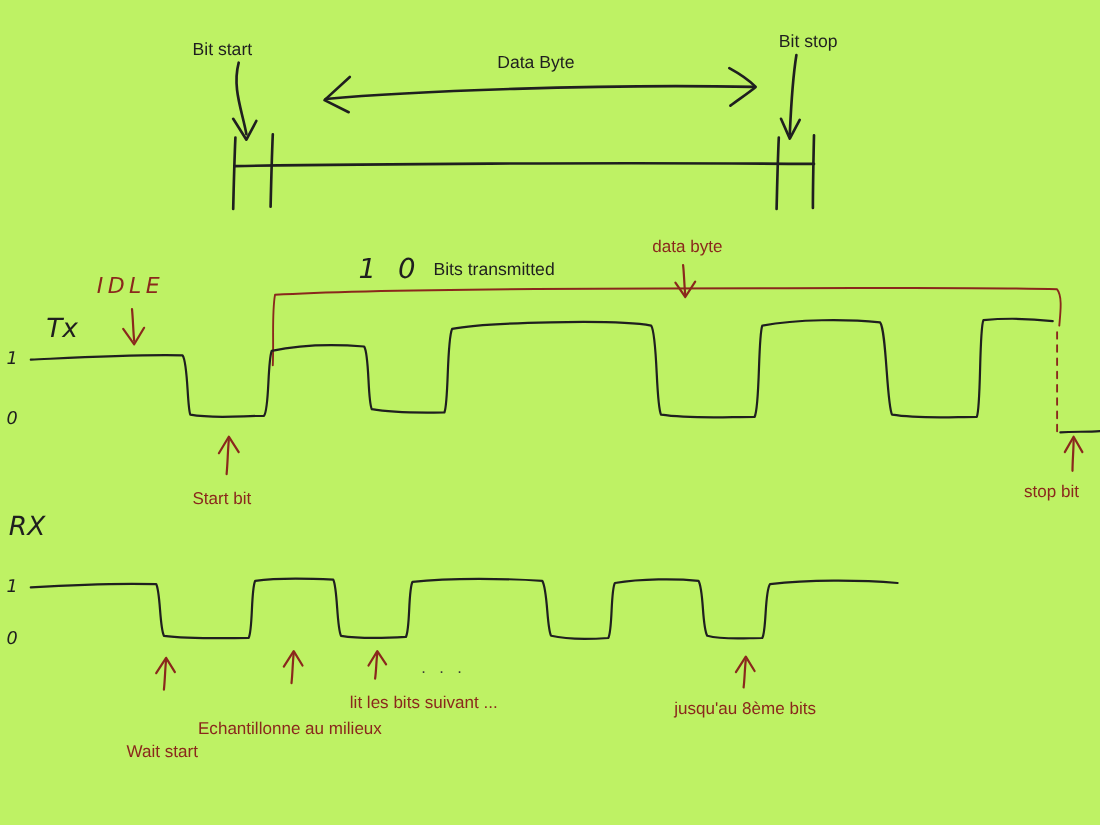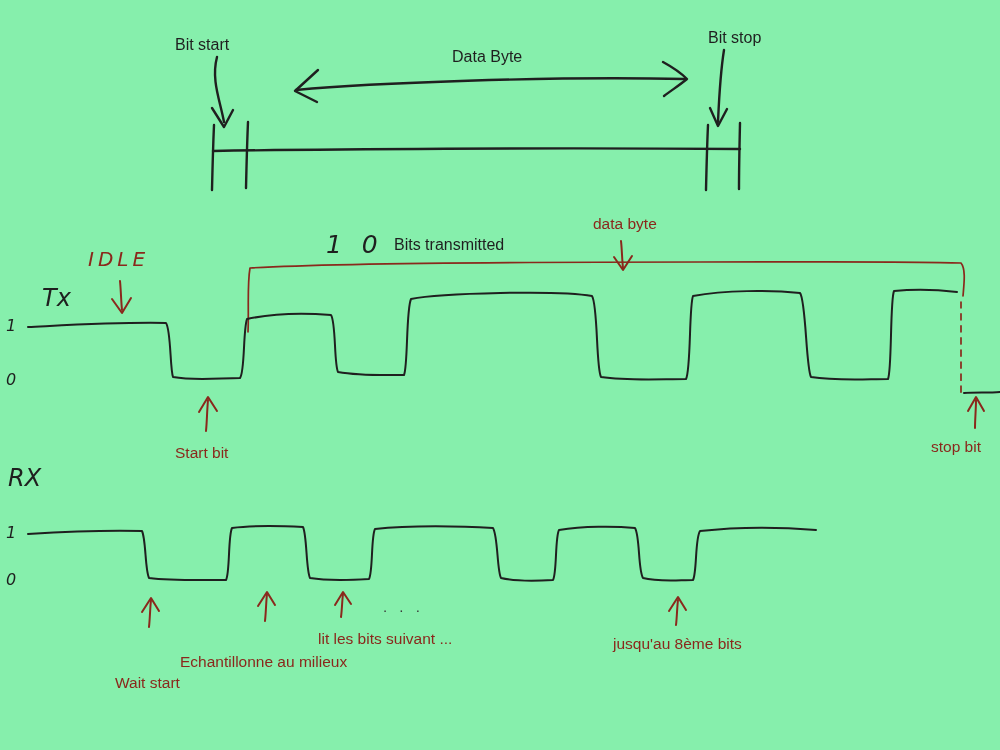--- a/index.html
+++ b/index.html
@@ -5,21 +5,21 @@
   html, body {
     margin: 0;
     padding: 0;
     background: #ffffff;
     font-family: "Liberation Sans", sans-serif;
   }
   .canvas {
     position: relative;
     width: 1000px;
     height: 750px;
-    background: #86efac;
+    background: #bef264;
     overflow: hidden;
   }
   svg { display: block; }
 
   
   .ink-stroke {
     fill: none;
     stroke: #1f1f1f;
     stroke-width: 2;
     stroke-linecap: round;

